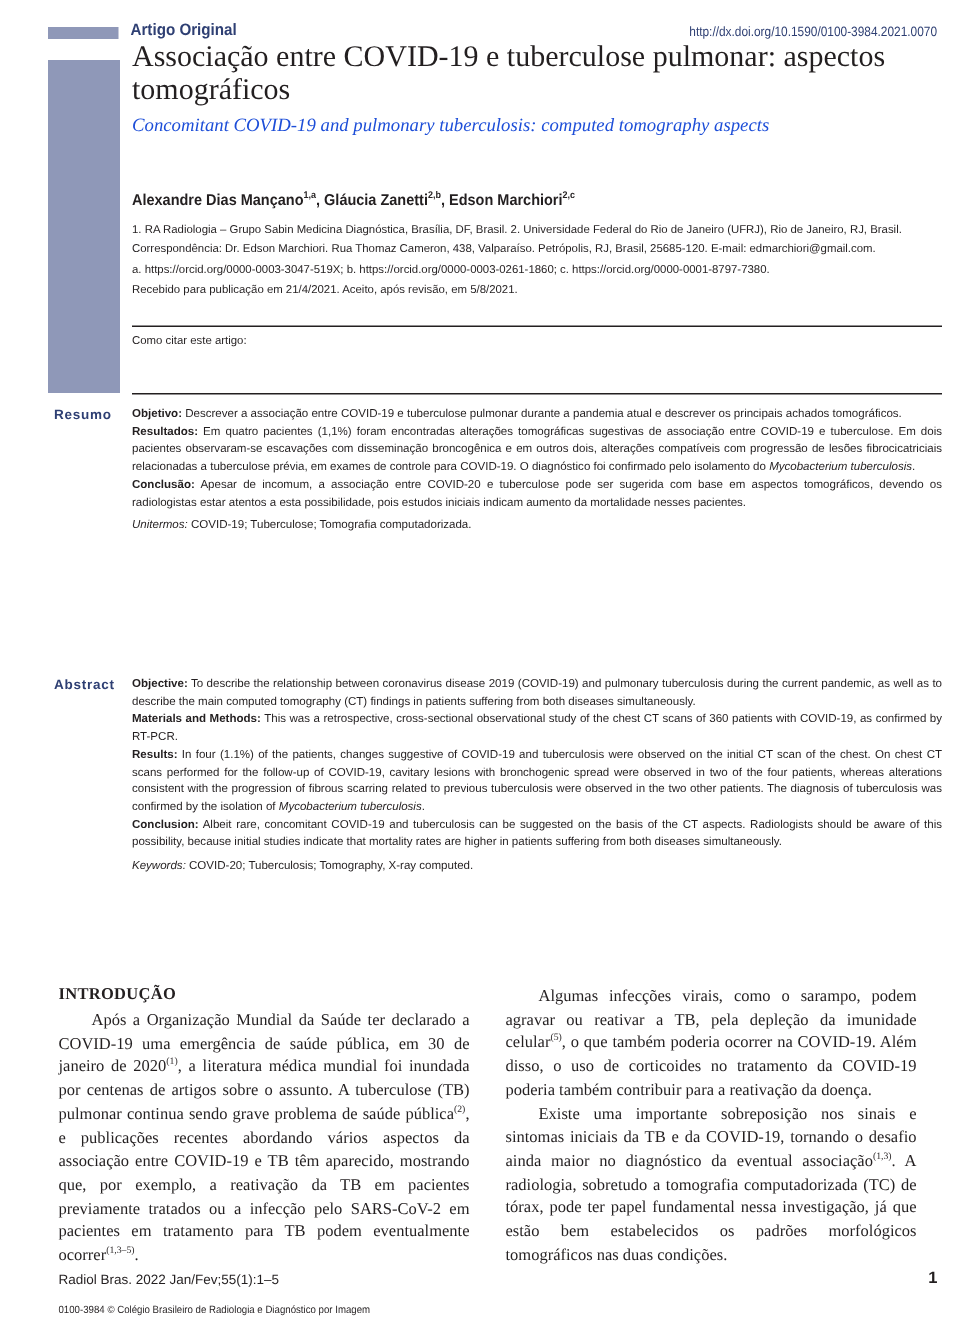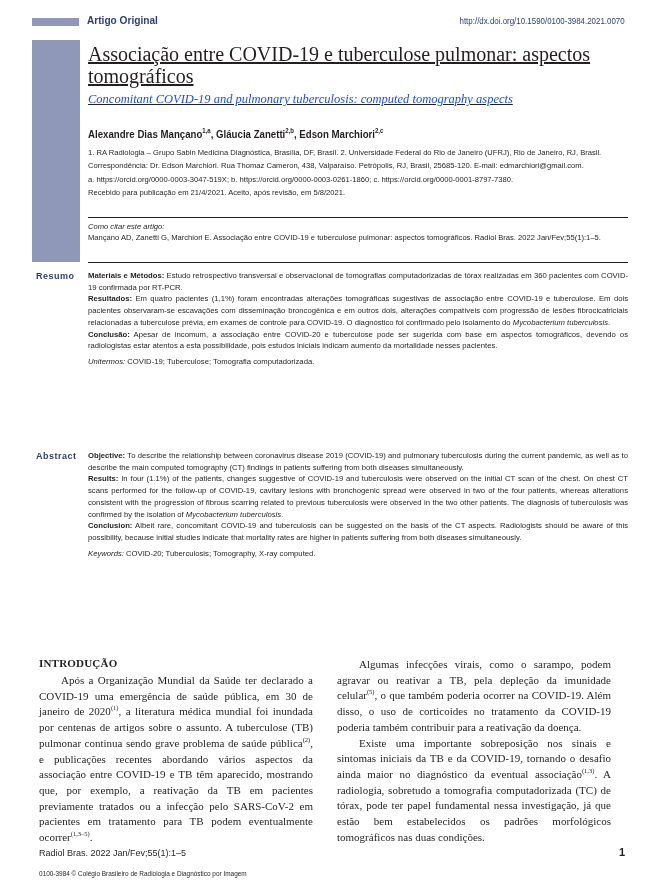--- a/index.html
+++ b/index.html
@@ -3,34 +3,34 @@
 <meta charset="utf-8">
 <style>
   html, body { margin: 0; padding: 0; background: #ffffff; }
   body { width: 649px; height: 894px; position: relative; overflow: hidden; color: #231f20; }
 
   .top-bar { position: absolute; left: 32px; top: 18px; width: 47px; height: 8px; background: #8f98b8; }
   .top-label { position: absolute; left: 87px; top: 14px; font: bold 11px "Liberation Sans", sans-serif; color: #2e3f73; transform: scaleX(0.92); transform-origin: left; }
   .doi { position: absolute; right: 24px; top: 16px; font: 9px "Liberation Sans", sans-serif; color: #2e3f73; transform: scaleX(0.88); transform-origin: right; }
   .title-bar { position: absolute; left: 32px; top: 40px; width: 48px; height: 222px; background: #8f98b8; }
 
-  .header-area { position: absolute; left: 88px; top: 44px; width: 540px; text-decoration: underline; }
+  .header-area { position: absolute; left: 88px; top: 28px; width: 540px; }
   .title { font: 20px/1.08 "Liberation Serif", serif; margin: 0; color: #231f20; }
   .subtitle { font: italic 12.5px "Liberation Serif", serif; margin: 5px 0 0 0; color: #1d4ed8; }
 
   .authors { position: absolute; left: 88px; top: 127px; font: bold 10.5px "Liberation Sans", sans-serif; transform: scaleX(0.92); transform-origin: left; white-space: nowrap; }
   .authors sup { font-size: 6.5px; }
 
   .meta { position: absolute; left: 88px; top: 148px; width: 540px; font: 7.6px/1.35 "Liberation Sans", sans-serif; color: #231f20; }
   .meta p { margin: 0 0 3px 0; }
   .rule { position: absolute; left: 88px; width: 540px; height: 1px; background: #231f20; }
 
   .cite { position: absolute; left: 88px; top: 222px; width: 540px; font: 7.6px/1.35 "Liberation Sans", sans-serif; }
   .cite p { margin: 0; }
-  .cite .lbl { font-style: italic; margin-bottom: 1px; }
+  .cite .lbl { margin-bottom: 17px; }
 
   .abs-label { position: absolute; left: 36px; font: bold 9px "Liberation Sans", sans-serif; color: #2e3f73; letter-spacing: 0.5px; }
   .abs-body { position: absolute; left: 88px; width: 540px; font: 7.7px/1.52 "Liberation Sans", sans-serif; text-align: justify; }
   .abs-body p { margin: 0; }
   .abs-body b { font-weight: bold; }
   .abs-body .kw { margin-top: 4px; }
 
   .intro-head { position: absolute; left: 39px; top: 657px; font: bold 11px "Liberation Serif", serif; letter-spacing: 0.2px; }
   .col { position: absolute; top: 673px; width: 274px; font: 11px/1.43 "Liberation Serif", serif; text-align: justify; color: #231f20; }
   .col p { margin: 0; text-indent: 22px; }
@@ -66,36 +66,36 @@
   <p>1. RA Radiologia – Grupo Sabin Medicina Diagnóstica, Brasília, DF, Brasil. 2. Universidade Federal do Rio de Janeiro (UFRJ), Rio de Janeiro, RJ, Brasil.</p>
   <p>Correspondência: Dr. Edson Marchiori. Rua Thomaz Cameron, 438, Valparaíso. Petrópolis, RJ, Brasil, 25685-120. E-mail: edmarchiori@gmail.com.</p>
   <p>a. https://orcid.org/0000-0003-3047-519X; b. https://orcid.org/0000-0003-0261-1860; c. https://orcid.org/0000-0001-8797-7380.</p>
   <p>Recebido para publicação em 21/4/2021. Aceito, após revisão, em 5/8/2021.</p>
 </div>
 
 <div class="rule" style="top:217px;"></div>
 
 <div class="cite">
   <p class="lbl">Como citar este artigo:</p>
-  <p>Mançano AD, Zanetti G, Marchiori E. Associação entre COVID-19 e tuberculose pulmonar: aspectos tomográficos. Radiol Bras. 2022 Jan/Fev;55(1):1–5.</p>
 </div>
 
 <div class="rule" style="top:262px;"></div>
 
 <div class="abs-label" style="top:271px;">Resumo</div>
 <div class="abs-body" style="top:270px;">
-  <p><b>Materiais e Métodos:</b> <span>Estudo retrospectivo transversal e observacional de tomografias computadorizadas de tórax realizadas em 360 pacientes com COVID-19 confirmada por RT-PCR.</span></p>
+  <p><b>Objetivo:</b> <span>Descrever a associação entre COVID-19 e tuberculose pulmonar durante a pandemia atual e descrever os principais achados tomográficos.</span></p>
   <p><b>Resultados:</b> <span>Em quatro pacientes (1,1%) foram encontradas alterações tomográficas sugestivas de associação entre COVID-19 e tuberculose. Em dois pacientes observaram-se escavações com disseminação broncogênica e em outros dois, alterações compatíveis com progressão de lesões fibrocicatriciais relacionadas a tuberculose prévia, em exames de controle para COVID-19. O diagnóstico foi confirmado pelo isolamento do</span> <i>Mycobacterium tuberculosis</i>.</p>
   <p><b>Conclusão:</b> <span>Apesar de incomum, a associação entre COVID-20 e tuberculose pode ser sugerida com base em aspectos tomográficos, devendo os radiologistas estar atentos a esta possibilidade, pois estudos iniciais indicam aumento da mortalidade nesses pacientes.</span></p>
   <p class="kw"><i>Unitermos:</i> <span>COVID-19; Tuberculose; Tomografia computadorizada.</span></p>
 </div>
 
 <div class="abs-label" style="top:451px;">Abstract</div>
 <div class="abs-body" style="top:450px;">
   <p><b>Objective:</b> <span>To describe the relationship between coronavirus disease 2019 (COVID-19) and pulmonary tuberculosis during the current pandemic, as well as to describe the main computed tomography (CT) findings in patients suffering from both diseases simultaneously.</span></p>
+  <p><b>Materials and Methods:</b> <span>This was a retrospective, cross-sectional observational study of the chest CT scans of 360 patients with COVID-19, as confirmed by RT-PCR.</span></p>
   <p><b>Results:</b> <span>In four (1.1%) of the patients, changes suggestive of COVID-19 and tuberculosis were observed on the initial CT scan of the chest. On chest CT scans performed for the follow-up of COVID-19, cavitary lesions with bronchogenic spread were observed in two of the four patients, whereas alterations consistent with the progression of fibrous scarring related to previous tuberculosis were observed in the two other patients. The diagnosis of tuberculosis was confirmed by the isolation of</span> <i>Mycobacterium tuberculosis</i>.</p>
   <p><b>Conclusion:</b> <span>Albeit rare, concomitant COVID-19 and tuberculosis can be suggested on the basis of the CT aspects. Radiologists should be aware of this possibility, because initial studies indicate that mortality rates are higher in patients suffering from both diseases simultaneously.</span></p>
   <p class="kw"><i>Keywords:</i> <span>COVID-20; Tuberculosis; Tomography, X-ray computed.</span></p>
 </div>
 
 <div class="intro-head">INTRODUÇÃO</div>
 
 <div class="col col-left">
   <p><span>Após a Organização Mundial da Saúde ter declarado a COVID-19 uma emergência de saúde pública, em 30 de janeiro de 2020</span><sup>(1)</sup><span>, a literatura médica mundial foi inundada por centenas de artigos sobre o assunto. A tuberculose (TB) pulmonar continua sendo grave problema de saúde pública</span><sup>(2)</sup><span>, e publicações recentes abordando vários aspectos da associação entre COVID-19 e TB têm aparecido, mostrando que, por exemplo, a reativação da TB em pacientes previamente tratados ou a infecção pelo SARS-CoV-2 em pacientes em tratamento para TB podem eventualmente ocorrer</span><sup>(1,3–5)</sup><span>.</span></p>
 </div>

